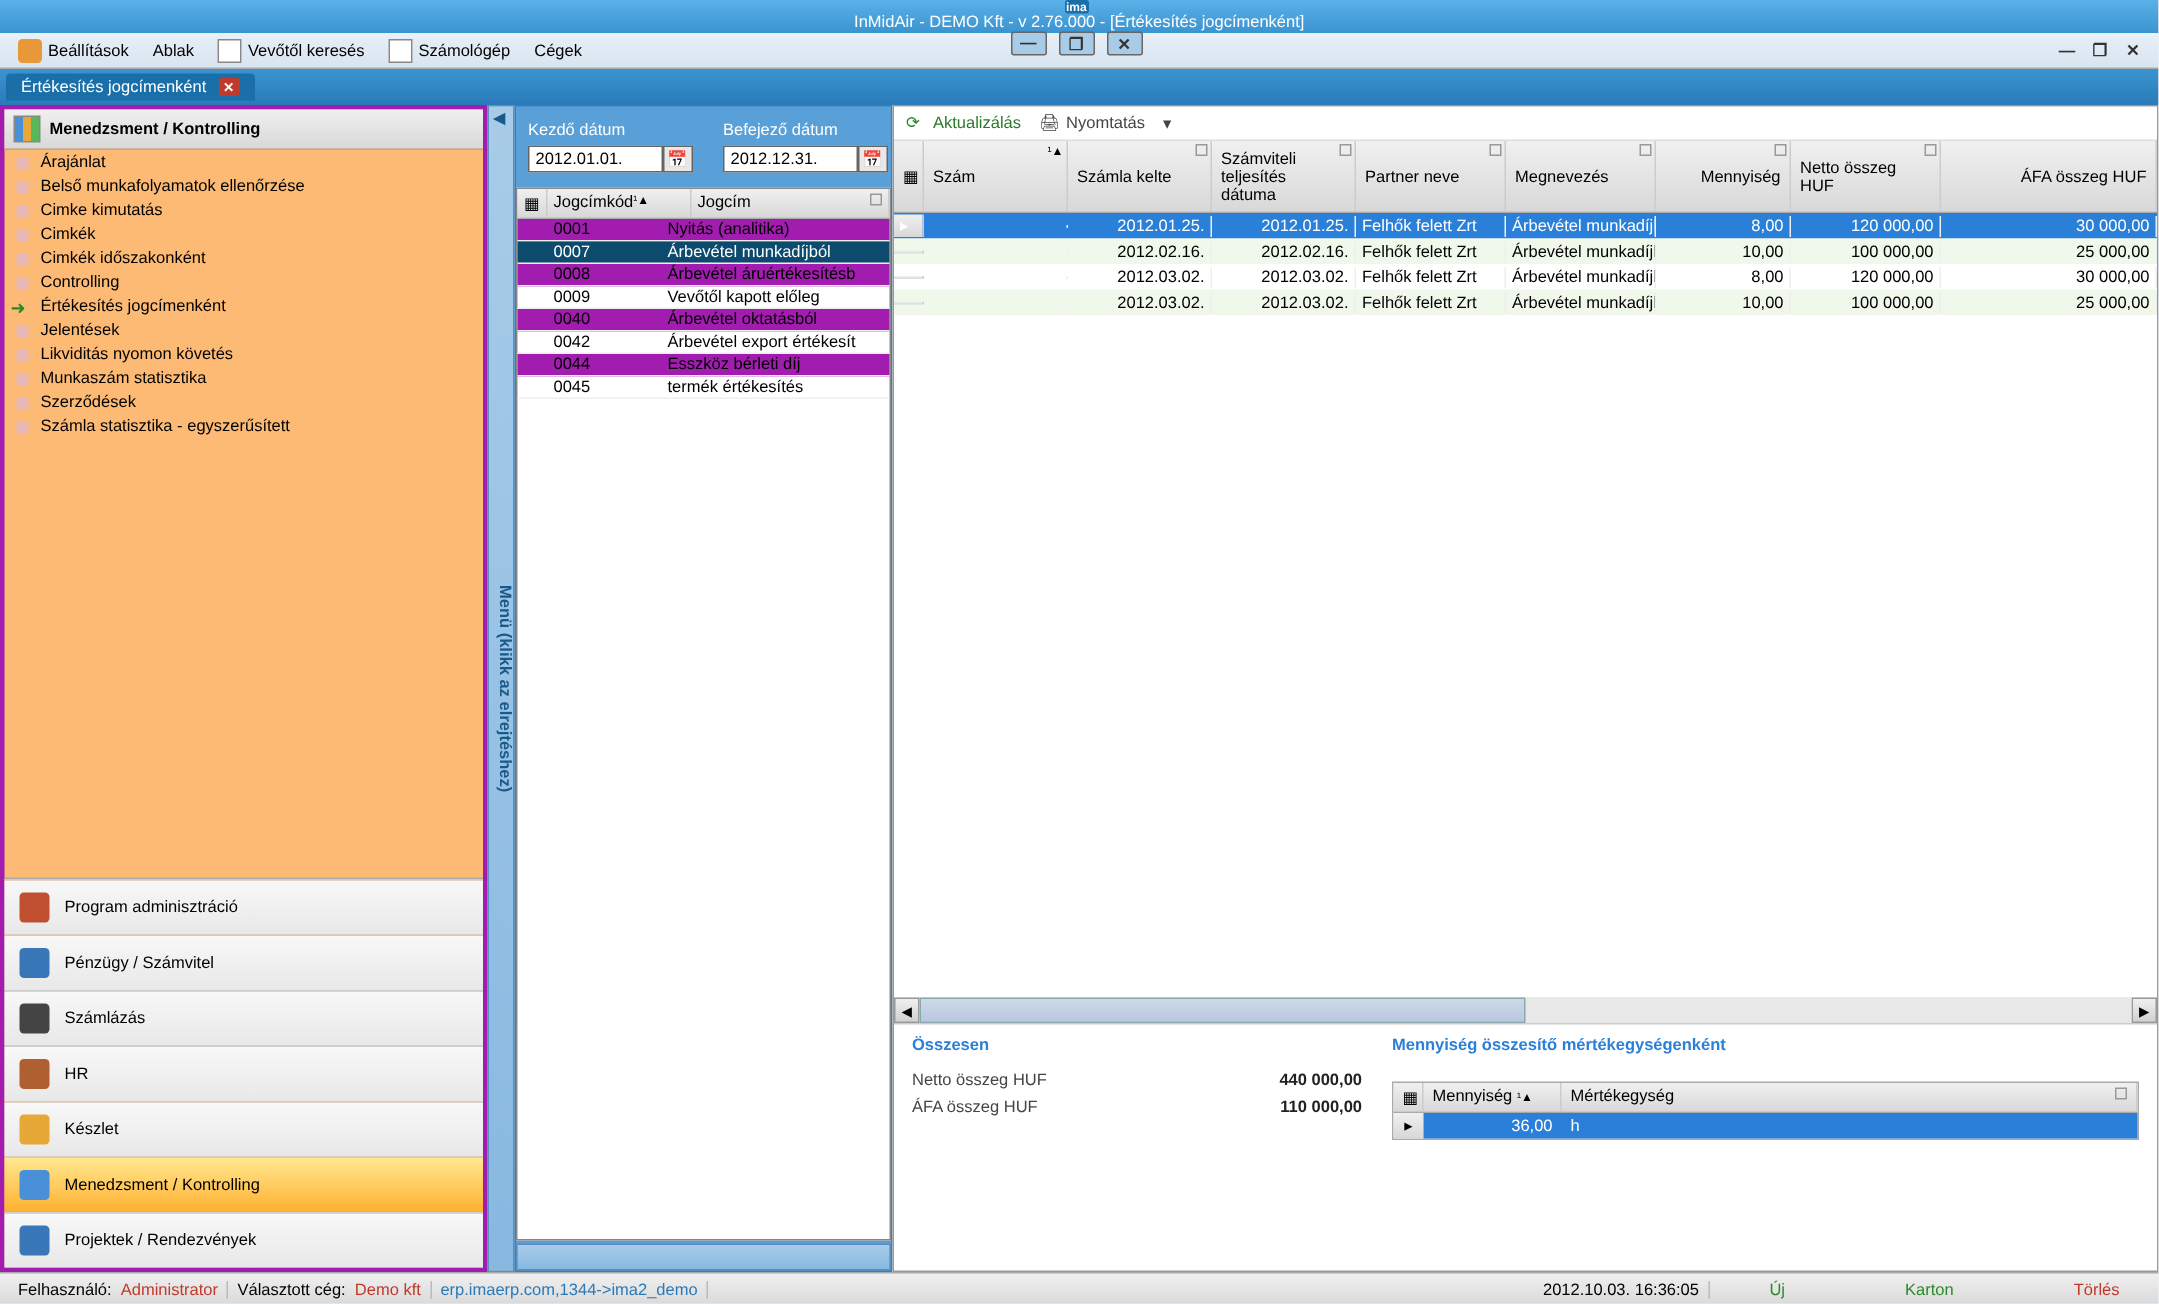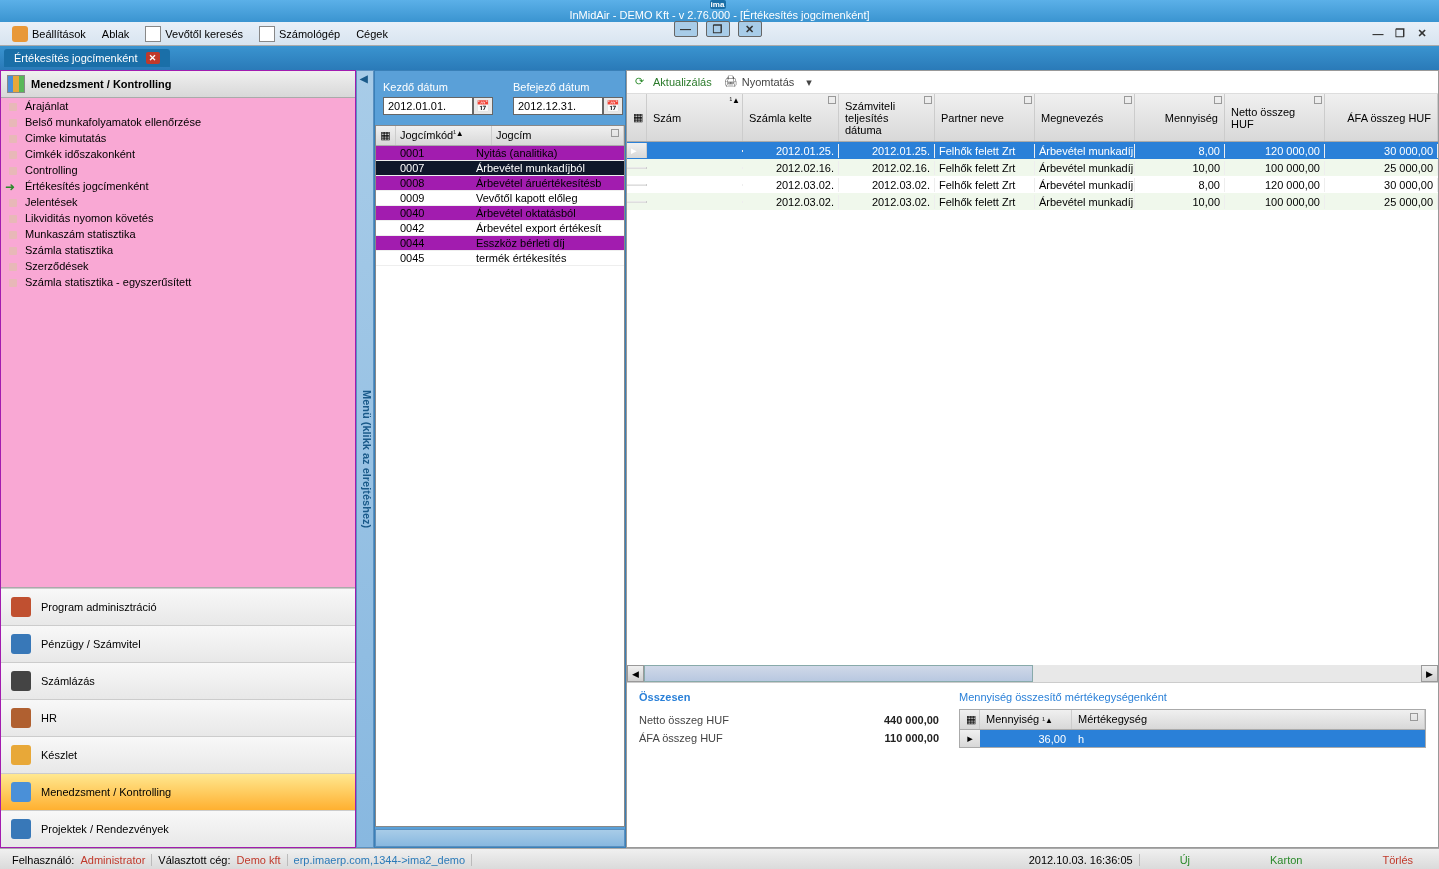--- a/index.html
+++ b/index.html
@@ -17,21 +17,21 @@
 .menu-bar .spacer { flex: 1; }
 .menu-bar .win-controls { display: flex; gap: 4px; padding-right: 4px; }
 .menu-bar .win-btn2 { width: 18px; height: 14px; display: flex; align-items: center; justify-content: center; font-weight: bold; color: #333; }
 
 .tab-bar { background: linear-gradient(#3a94d0, #2a7ab8); height: 24px; display: flex; align-items: center; padding: 0 4px; }
 .tab { background: #1a6fa8; color: white; padding: 3px 10px; display: flex; align-items: center; gap: 8px; border-radius: 3px 3px 0 0; }
 .tab .close-x { background: #c0392b; color: white; width: 14px; height: 12px; display: flex; align-items: center; justify-content: center; font-size: 9px; font-weight: bold; border-radius: 2px; }
 
 .main-layout { display: flex; height: 778px; }
 
-.left-panel { width: 356px; background: #f9a8d4; border: 1px solid #a21caf; display: flex; flex-direction: column; }
+.left-panel { width: 325px; background: #fdba74; border: 3px solid #a21caf; display: flex; flex-direction: column; }
 .lp-header { background: linear-gradient(#f0f0f0, #d8d8d8); padding: 4px 6px; border-bottom: 1px solid #aaa; display: flex; align-items: center; gap: 6px; font-weight: bold; }
 .lp-header .bar-icon { width: 18px; height: 18px; background: linear-gradient(90deg, #4a90d8 33%, #e8a838 33%, #e8a838 66%, #58b858 66%); border: 1px solid #888; }
 .lp-tree { flex: 1; overflow: auto; }
 .tree-item { padding: 2px 6px 2px 24px; position: relative; cursor: default; }
 .tree-item.active::before { content: "➜"; position: absolute; left: 4px; color: #2a8a2a; font-size: 12px; }
 .tree-item:not(.active)::before { content: ""; position: absolute; left: 8px; top: 5px; width: 8px; height: 8px; background: #e8b8b8; border-radius: 1px; }
 .lp-nav { border-top: 1px solid #aaa; }
 .nav-item { padding: 8px 10px; display: flex; align-items: center; gap: 10px; border-top: 1px solid #ccc; background: linear-gradient(#f8f8f8, #e8e8e8); }
 .nav-item.sel { background: linear-gradient(#ffe890, #ffb030); }
 .nav-icon { width: 20px; height: 20px; display: inline-block; }
@@ -50,21 +50,21 @@
 .jogcim-grid { background: white; border: 1px solid #888; flex: 1; margin: 4px 0 0 0; }
 .jg-header { background: linear-gradient(#f0f0f0, #d8d8d8); display: flex; border-bottom: 1px solid #aaa; }
 .jg-header .jg-col { padding: 3px 4px; border-right: 1px solid #ccc; }
 .jg-icon-col { width: 20px; text-align: center; }
 .jg-col.c1 { width: 96px; }
 .jg-col.c2 { flex: 1; }
 .jg-row { display: flex; border-bottom: 1px solid #eee; }
 .jg-row .jg-c { padding: 1px 4px; }
 .jg-row .jg-c.c1 { width: 96px; padding-left: 24px; }
 .jg-row .jg-c.c2 { flex: 1; overflow: hidden; white-space: nowrap; }
-.jg-row.sel { background: #0f172a; color: white; }
+.jg-row.sel { background: #0c4a6e; color: white; }
 .jg-row.alt { background: #a21caf; }
 .mid-bottom-bar { height: 18px; background: linear-gradient(#a8cce8, #88b8e0); border: 1px solid #5a90c0; margin-top: 2px; }
 
 .right-panel { flex: 1; background: white; border: 1px solid #999; display: flex; flex-direction: column; }
 .rp-toolbar { padding: 4px 8px; display: flex; align-items: center; gap: 12px; border-bottom: 1px solid #ddd; }
 .rp-tool { display: flex; align-items: center; gap: 4px; color: #2a7a2a; }
 .rp-tool.print { color: #444; }
 .rp-tool .ti { width: 14px; height: 14px; display: inline-block; }
 
 .data-grid { flex: 1; overflow: hidden; position: relative; }
@@ -87,21 +87,21 @@
 .dg-scroll .sb-track { flex: 1; background: #e8e8e8; position: relative; }
 .dg-scroll .sb-thumb { position: absolute; left: 0; top: 0; height: 100%; width: 50%; background: linear-gradient(#d0d8e8, #b8c8e0); border: 1px solid #8aa; }
 
 .bottom-section { display: flex; border-top: 1px solid #ccc; height: 165px; padding: 8px 12px 4px 12px; gap: 20px; }
 .totals { width: 300px; }
 .totals-title { color: #2a80d8; font-weight: bold; margin-bottom: 8px; }
 .totals-row { display: flex; justify-content: space-between; color: #444; padding: 3px 0; }
 .totals-row .tv { font-weight: bold; color: #222; }
 
 .qty-panel { flex: 1; }
-.qty-title { color: #2a80d8; font-weight: normal; margin-bottom: 6px; }
+.qty-title { color: #2a80d8; font-weight: bold; margin-bottom: 18px; }
 .qty-grid { border: 1px solid #aaa; }
 .qty-header { background: linear-gradient(#f0f0f0, #d8d8d8); display: flex; border-bottom: 1px solid #aaa; }
 .qty-hcell { padding: 3px 6px; border-right: 1px solid #ccc; position: relative; }
 .qty-row { display: flex; background: #2a80d8; color: white; height: 17px; align-items: center; }
 .qty-cell { padding: 1px 6px; }
 .qty-cell.r { text-align: right; }
 .qty-handle { width: 20px; background: linear-gradient(#f0f0f0, #d8d8d8); }
 
 .status-bar { background: linear-gradient(#f0f0f0, #d8d8d8); height: 23px; display: flex; align-items: center; padding: 0 6px; border-top: 1px solid #aaa; }
 .status-bar .seg { padding: 0 6px; border-right: 1px solid #bbb; }
@@ -164,27 +164,27 @@
 
   <div class="left-panel">
     <div class="lp-header">
       <span class="bar-icon"></span>
       <span>Menedzsment / Kontrolling</span>
     </div>
     <div class="lp-tree" id="lp-tree">
         <div class="tree-item">Árajánlat</div>
         <div class="tree-item">Belső munkafolyamatok ellenőrzése</div>
         <div class="tree-item">Cimke kimutatás</div>
+        <div class="tree-item">Cimkék</div>
         <div class="tree-item">Cimkék időszakonként</div>
         <div class="tree-item">Controlling</div>
         <div class="tree-item active">Értékesítés jogcímenként</div>
         <div class="tree-item">Jelentések</div>
         <div class="tree-item">Likviditás nyomon követés</div>
         <div class="tree-item">Munkaszám statisztika</div>
-        <div class="tree-item">Számla statisztika</div>
         <div class="tree-item">Szerződések</div>
         <div class="tree-item">Számla statisztika - egyszerűsített</div>
       </div>
     <div class="lp-nav" id="lp-nav">
         <div class="nav-item">
           <span class="nav-icon" style="background: rgb(192, 80, 48); border-radius: 3px;"></span>
           <span>Program adminisztráció</span>
         </div>
         <div class="nav-item">
           <span class="nav-icon" style="background: rgb(56, 120, 184); border-radius: 3px;"></span>

